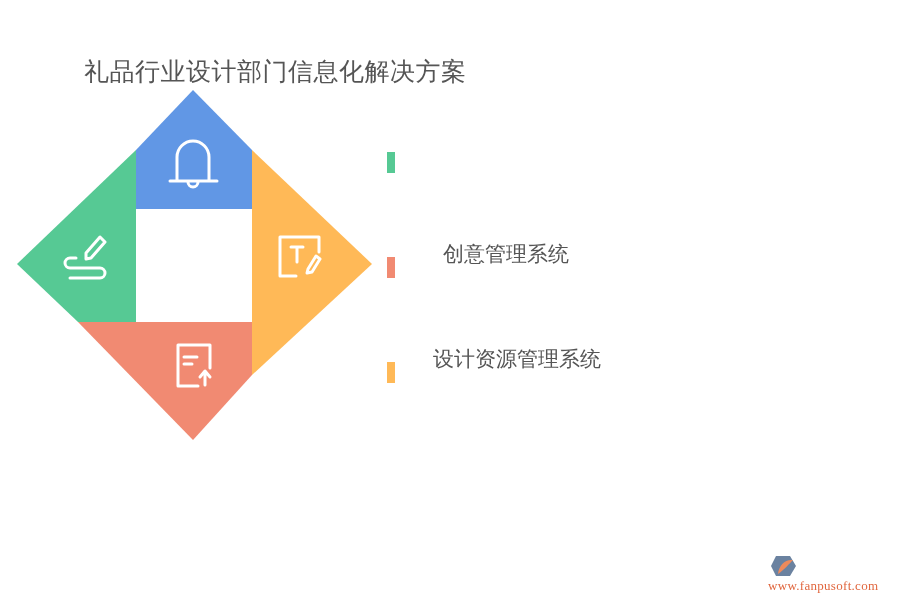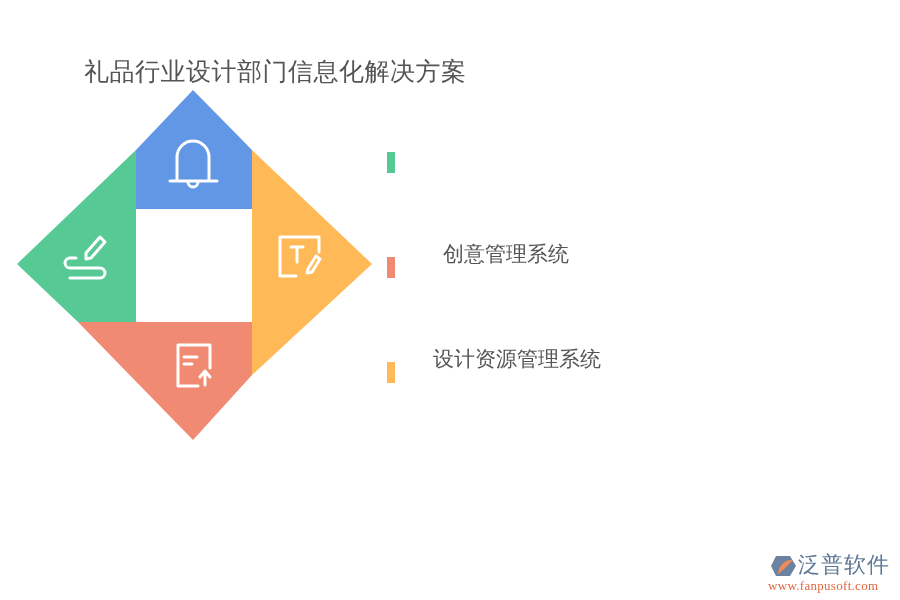--- a/index.html
+++ b/index.html
@@ -72,15 +72,14 @@
 <div class="item" style="left:387px;top:345px;width:260px;">
   <div class="bar" style="top:17px;background:#FFB957;"></div>
   <div class="label" style="left:46px;top:0px;">设计资源管理系统</div>
 </div>
 
 <div class="logo">
   <svg width="28" height="24" viewBox="0 0 28 24" style="position:absolute;left:2px;top:2px;">
     <polygon points="6,2 20,2 26,12 20,22 6,22 1,12" fill="#6b82a0"></polygon>
     <path d="M8,20 C9,11 15,5 23,6 C19,10 15,15 8,20 Z" fill="#ef8a5a"></path>
   </svg>
-  <div class="brand">泛普软件</div>
   <div class="url">www.fanpusoft.com</div>
 </div>
 
 </body></html>

